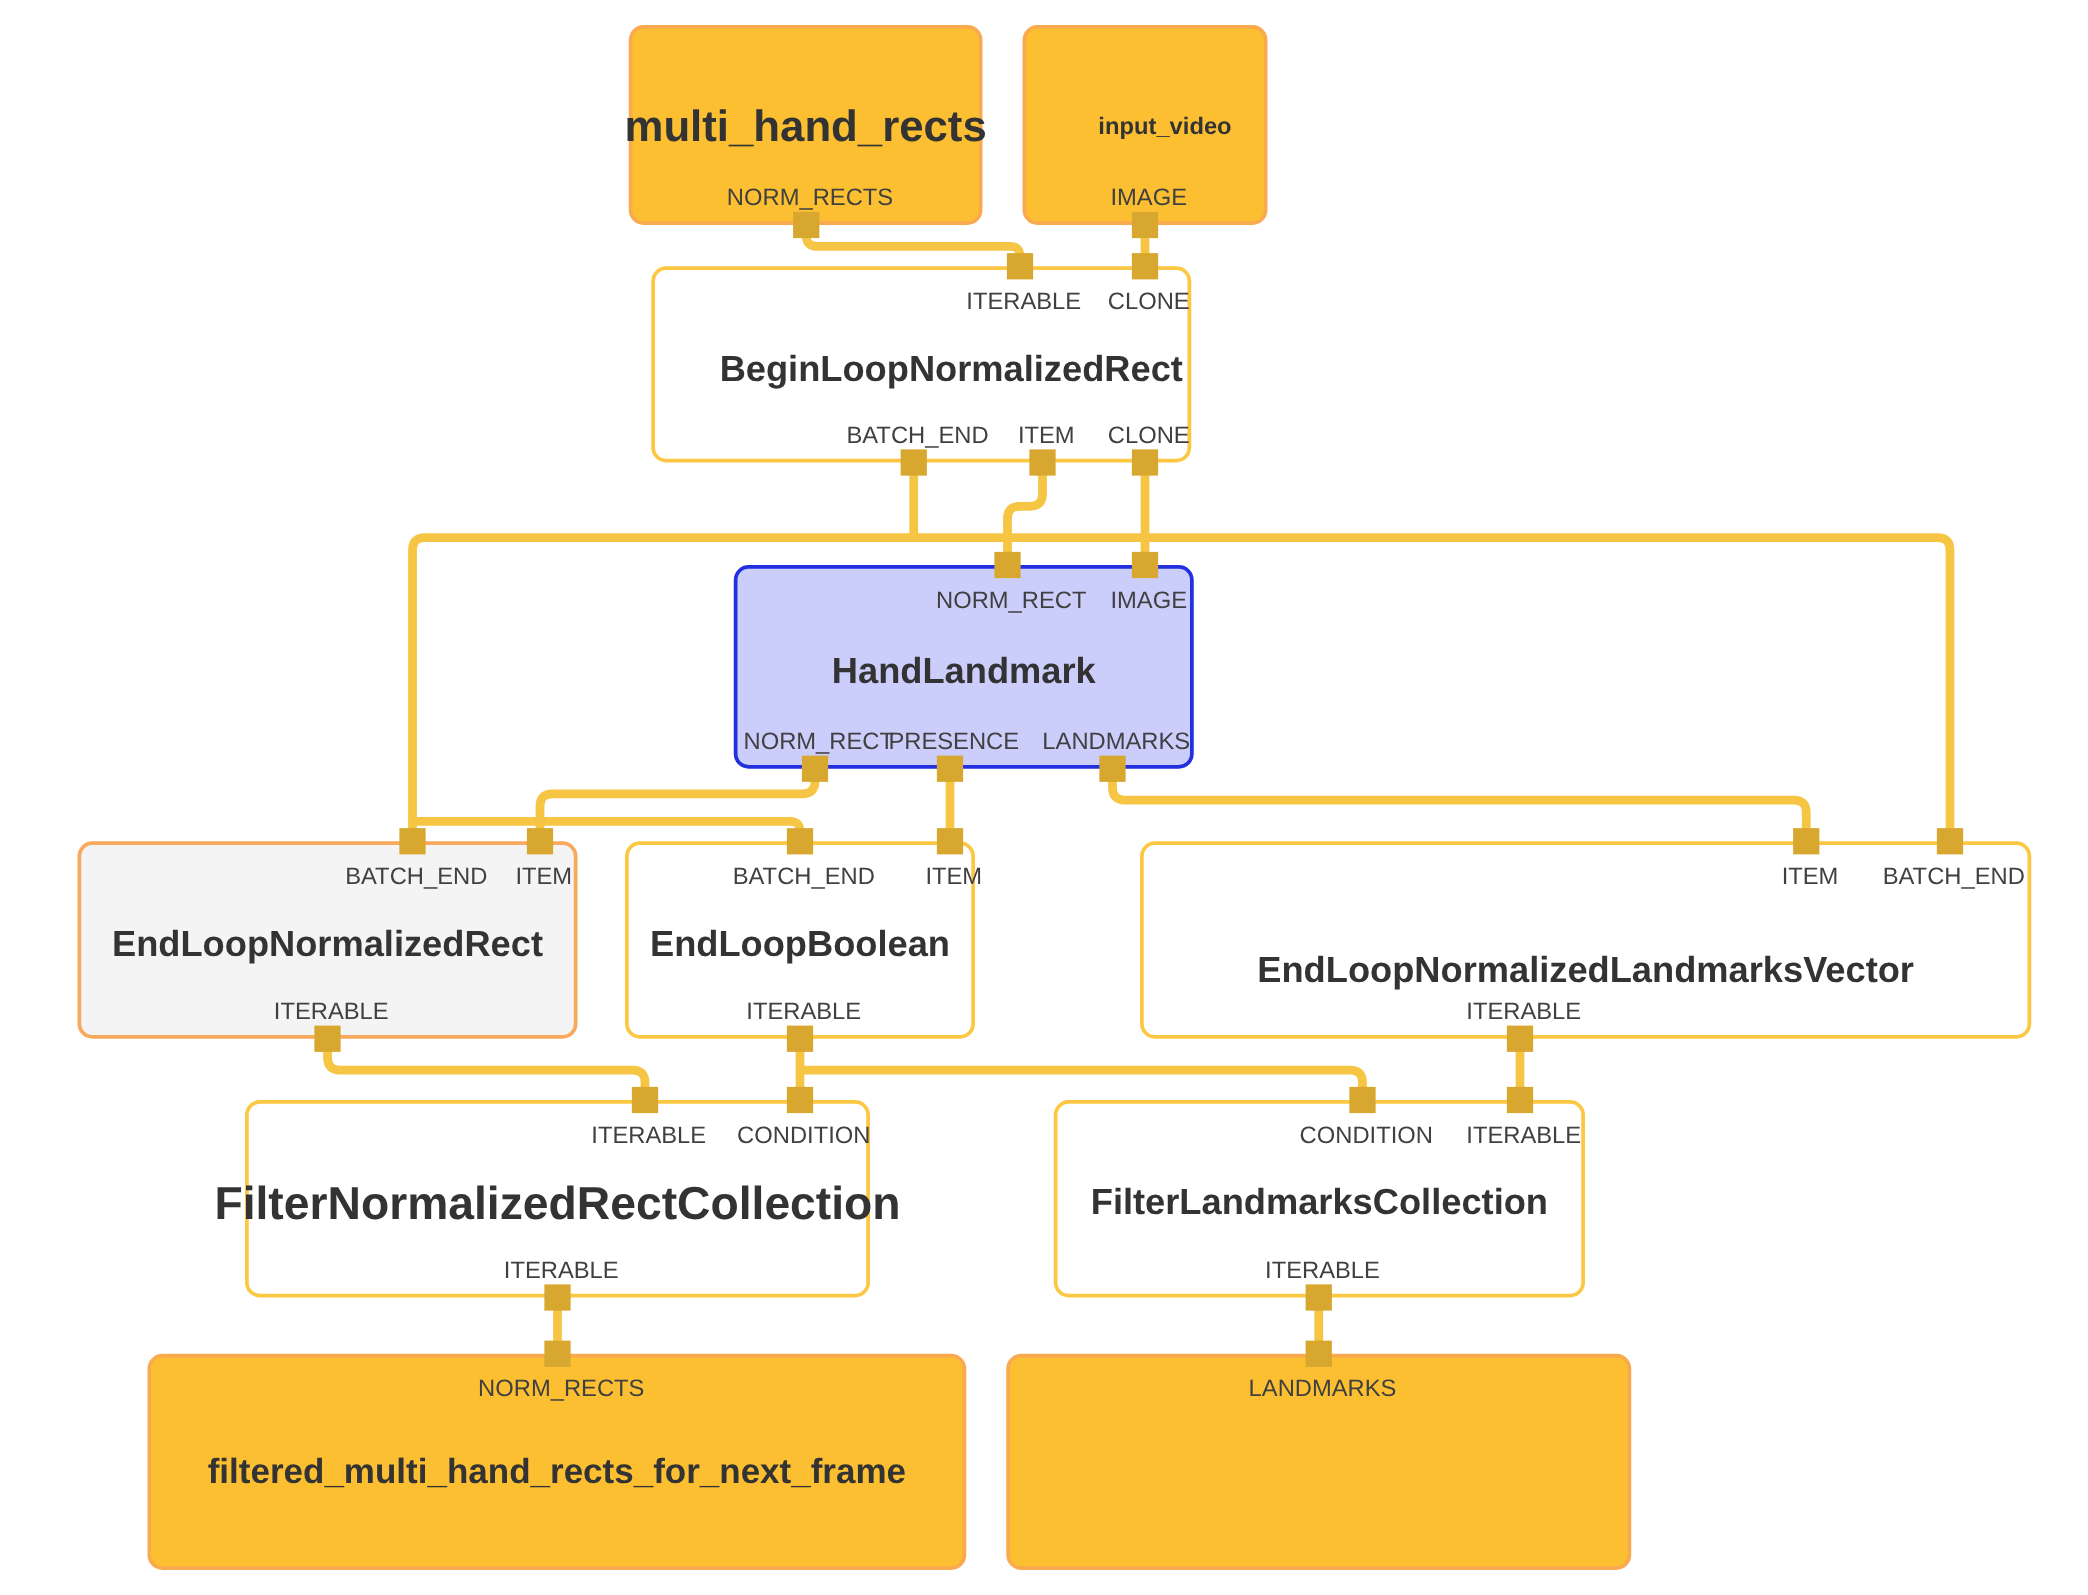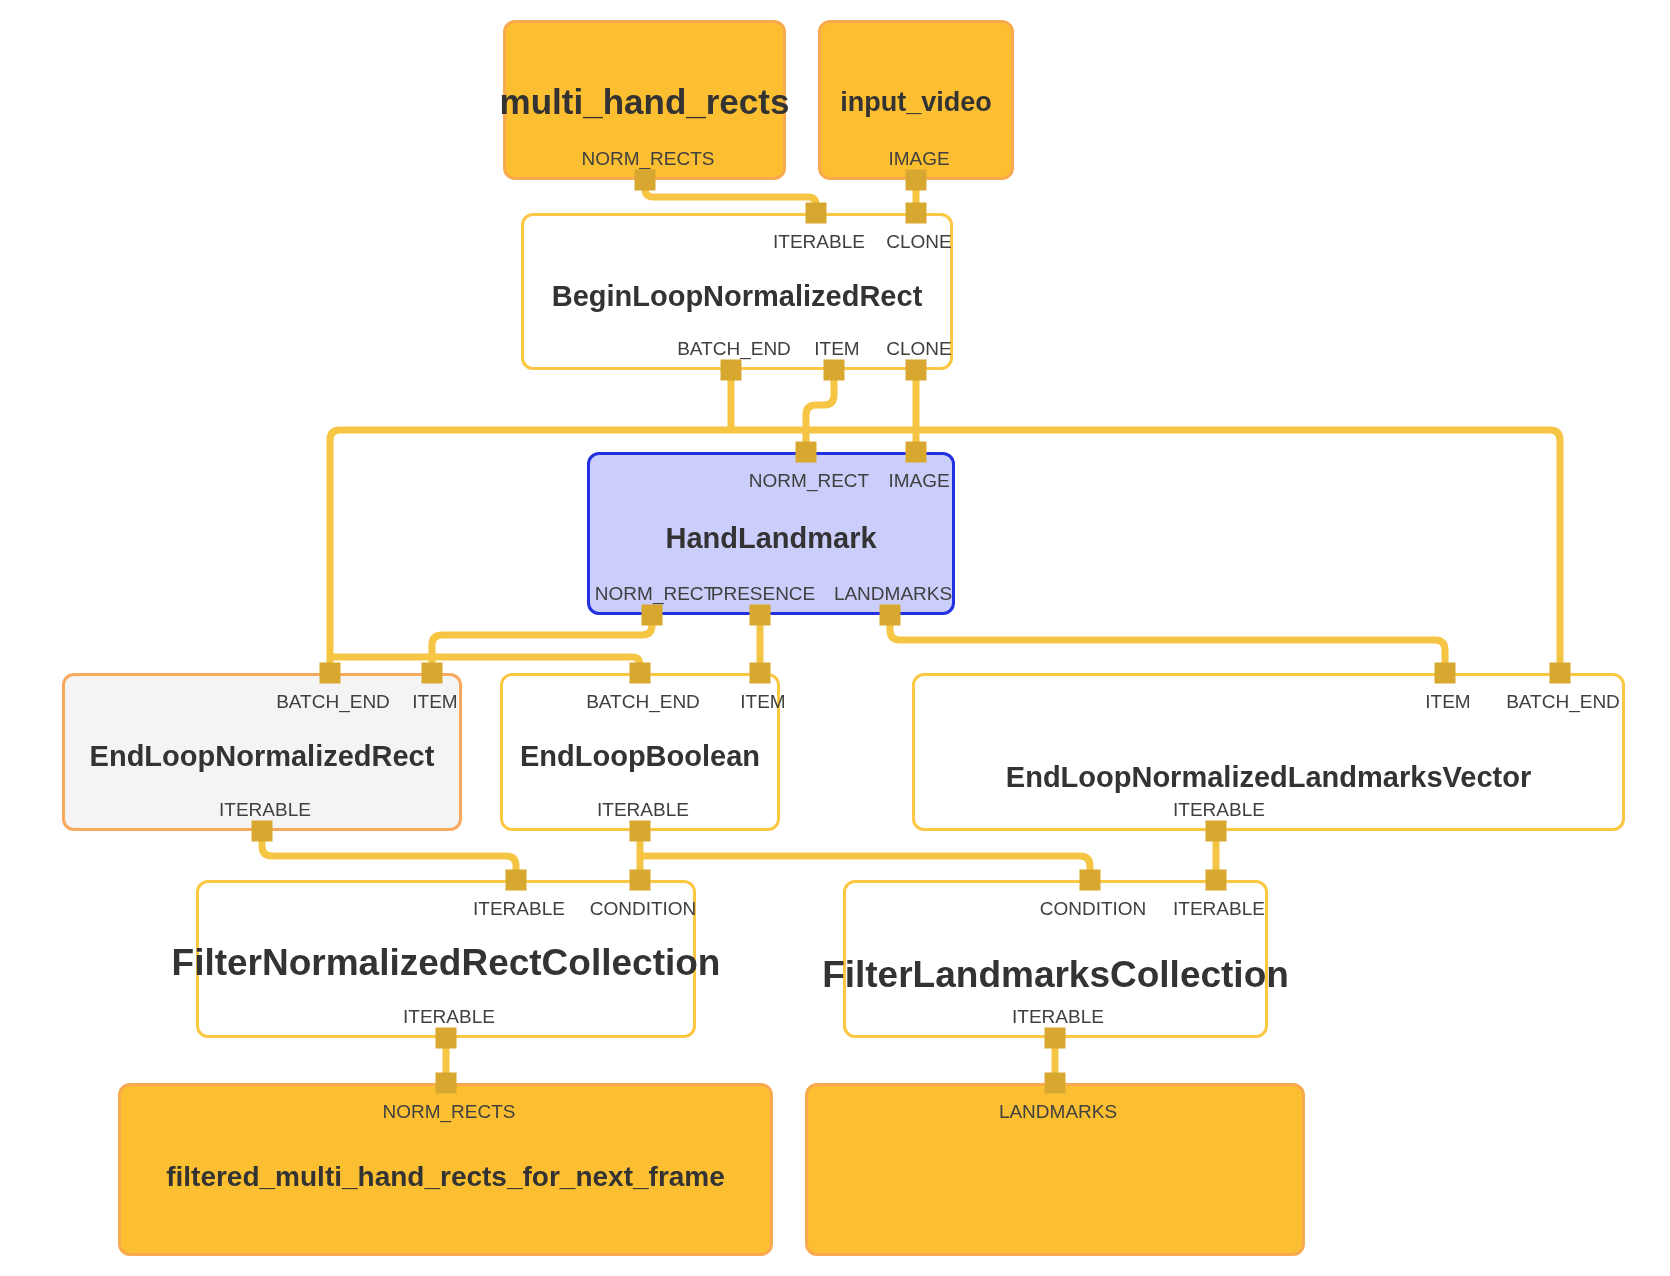--- a/index.html
+++ b/index.html
@@ -41,25 +41,25 @@
 </head>
 <body>
 
 <div id="canvas">
   <div id="nodes">
       <div class="node" style="left: 503px; top: 20px; width: 283px; height: 160px; background: rgb(252, 191, 50); border-color: rgb(249, 170, 79);">
     <div class="node-title" style="font-size: 35px; top: 79px;">multi_hand_rects</div>
   <span class="port-label" style="left: 142px; top: 136px;">NORM_RECTS</span>
       </div>
       <div class="node" style="left: 818px; top: 20px; width: 196px; height: 160px; background: rgb(252, 191, 50); border-color: rgb(249, 170, 79);">
-    <div class="node-title" style="font-size: 27px; top: 79px;">input_video</div>
+    <div class="node-title" style="font-size: 19px; top: 79px; margin-left: 16px;">input_video</div>
   <span class="port-label" style="left: 98px; top: 136px;">IMAGE</span>
       </div>
       <div class="node" style="left: 521px; top: 213px; width: 432px; height: 157px; background: rgb(255, 255, 255); border-color: rgb(252, 200, 67);">
-    <div class="node-title" style="font-size: 29px; top: 79.5px;">BeginLoopNormalizedRect</div>
+    <div class="node-title" style="font-size: 29px; top: 79.5px; margin-left: 24px;">BeginLoopNormalizedRect</div>
   <span class="port-label" style="left: 295px; top: 26px;">ITERABLE</span>
         <span class="port-label" style="left: 395px; top: 26px;">CLONE</span>
         <span class="port-label" style="left: 210px; top: 133px;">BATCH_END</span>
         <span class="port-label" style="left: 313px; top: 133px;">ITEM</span>
         <span class="port-label" style="left: 395px; top: 133px;">CLONE</span>
       </div>
       <div class="node" style="left: 587px; top: 452px; width: 368px; height: 163px; background: rgb(203, 205, 251); border-color: rgb(34, 48, 224);">
     <div class="node-title" style="font-size: 29px; top: 82.5px;">HandLandmark</div>
   <span class="port-label" style="left: 219px; top: 26px;">NORM_RECT</span>
         <span class="port-label" style="left: 329px; top: 26px;">IMAGE</span>
@@ -85,21 +85,21 @@
         <span class="port-label" style="left: 648px; top: 26px;">BATCH_END</span>
         <span class="port-label" style="left: 304px; top: 134px;">ITERABLE</span>
       </div>
       <div class="node" style="left: 196px; top: 880px; width: 500px; height: 158px; background: rgb(255, 255, 255); border-color: rgb(252, 200, 67);">
     <div class="node-title" style="font-size: 37px; top: 80px;">FilterNormalizedRectCollection</div>
   <span class="port-label" style="left: 320px; top: 26px;">ITERABLE</span>
         <span class="port-label" style="left: 444px; top: 26px;">CONDITION</span>
         <span class="port-label" style="left: 250px; top: 134px;">ITERABLE</span>
       </div>
       <div class="node" style="left: 843px; top: 880px; width: 425px; height: 158px; background: rgb(255, 255, 255); border-color: rgb(252, 200, 67);">
-    <div class="node-title" style="font-size: 37px; top: 92px;">FilterLandmarksCollection</div>
+    <div class="node-title" style="font-size: 29px; top: 80px;">FilterLandmarksCollection</div>
   <span class="port-label" style="left: 247px; top: 26px;">CONDITION</span>
         <span class="port-label" style="left: 373px; top: 26px;">ITERABLE</span>
         <span class="port-label" style="left: 212px; top: 134px;">ITERABLE</span>
       </div>
       <div class="node" style="left: 118px; top: 1083px; width: 655px; height: 173px; background: rgb(252, 191, 50); border-color: rgb(249, 170, 79);">
     <div class="node-title" style="font-size: 28px; top: 90.5px;">filtered_multi_hand_rects_for_next_frame</div>
   <span class="port-label" style="left: 328px; top: 26px;">NORM_RECTS</span>
       </div>
       <div class="node" style="left: 805px; top: 1083px; width: 500px; height: 173px; background: rgb(252, 191, 50); border-color: rgb(249, 170, 79);">
   <span class="port-label" style="left: 250px; top: 26px;">LANDMARKS</span>

